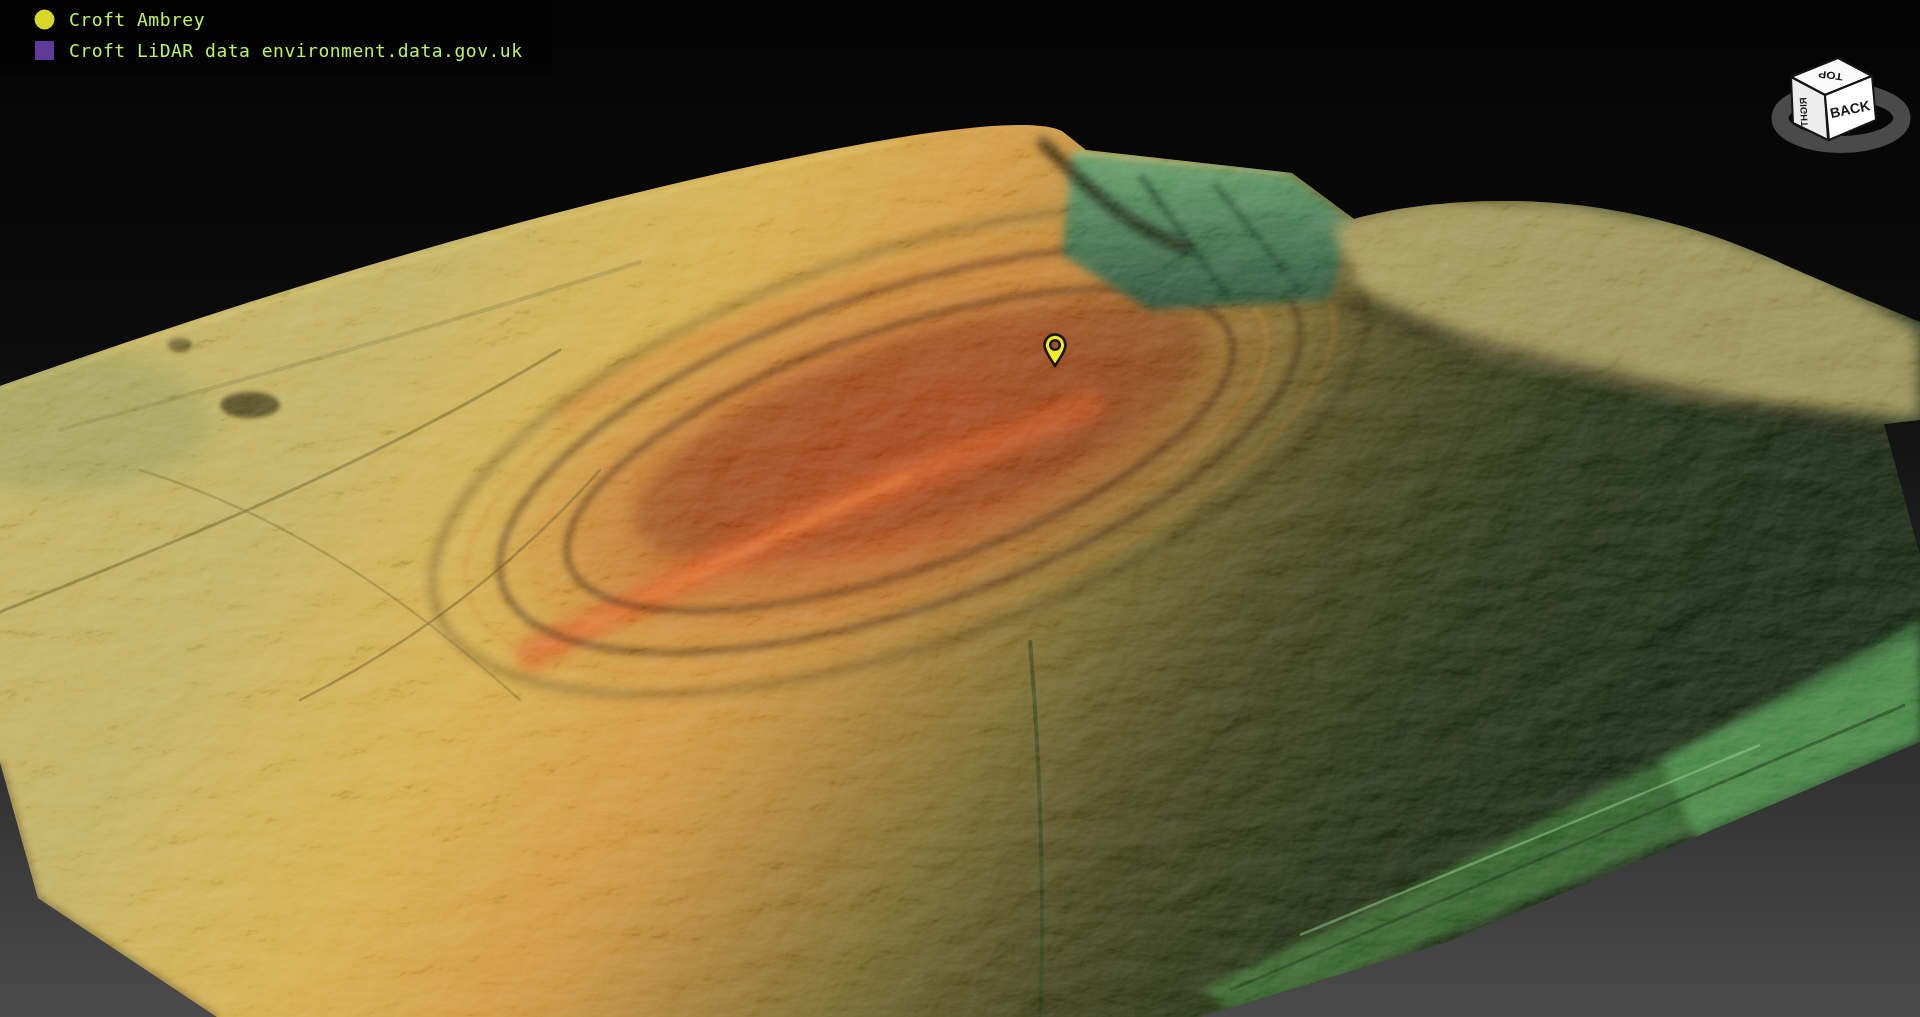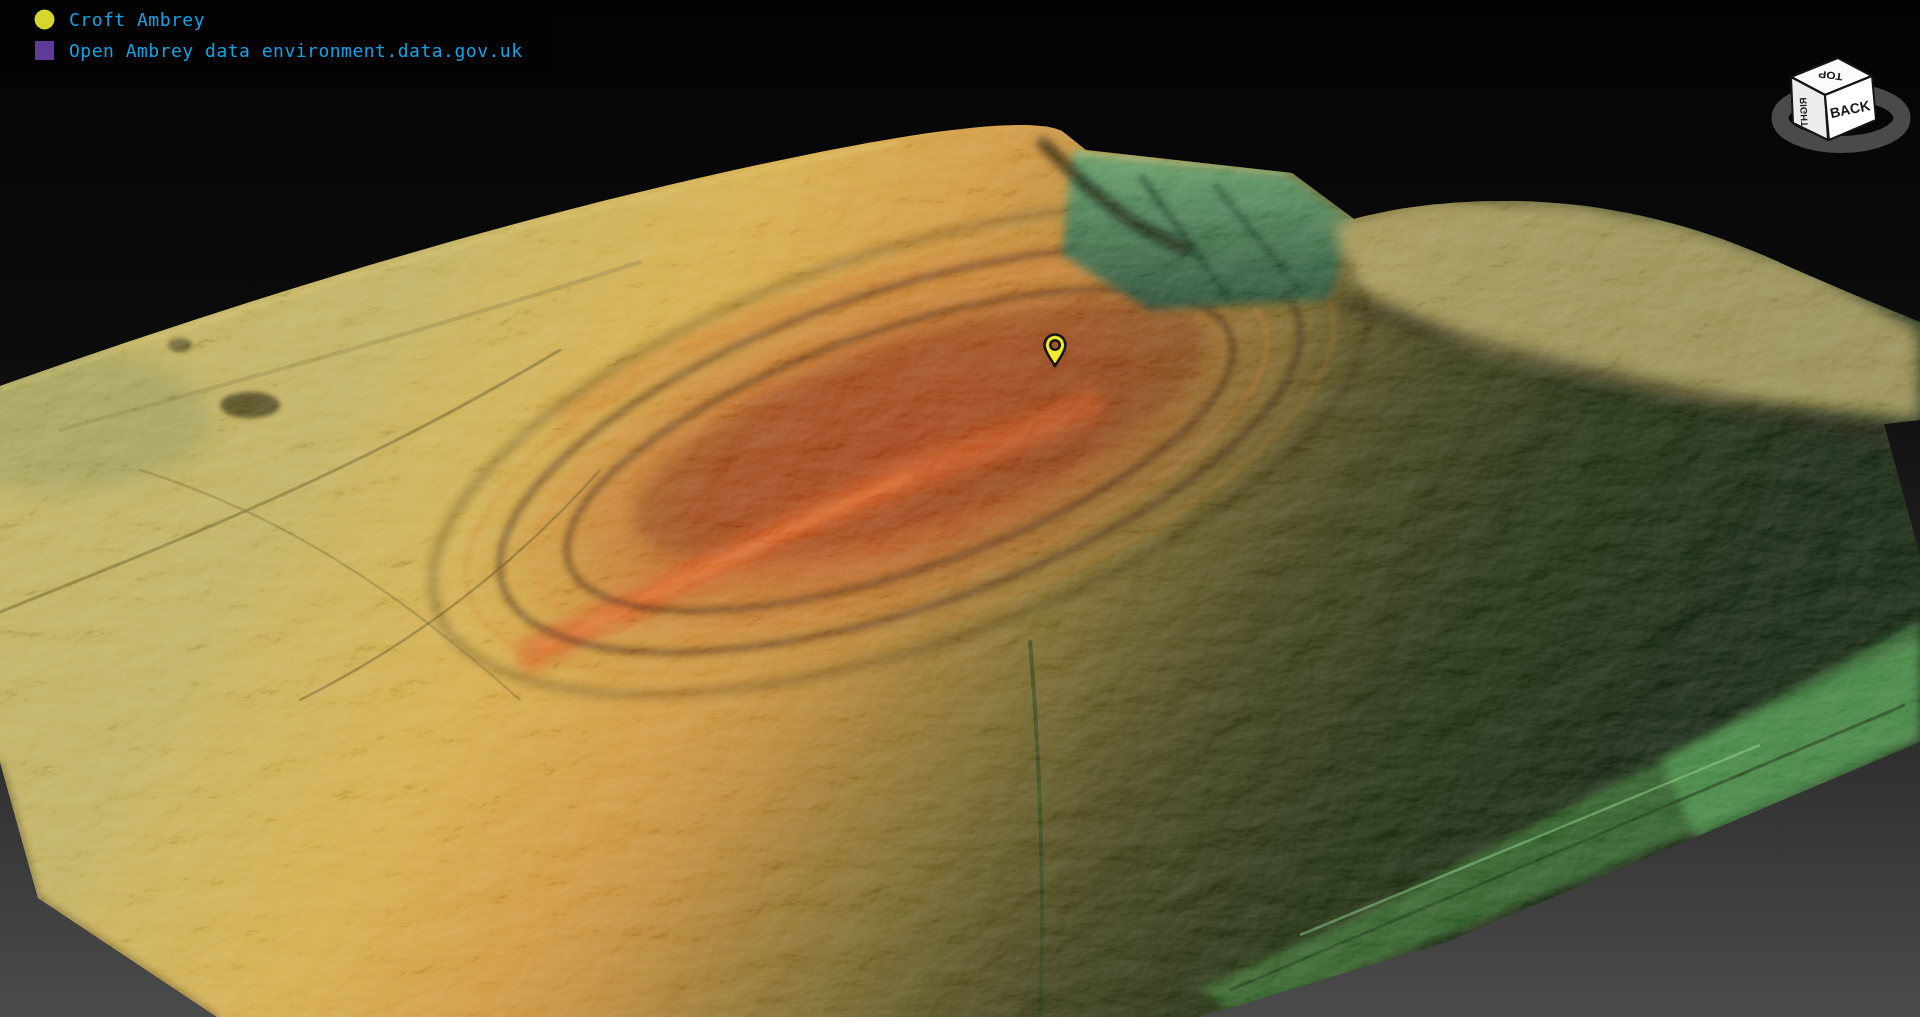--- a/index.html
+++ b/index.html
@@ -3,21 +3,21 @@
 <meta charset="utf-8">
 <style>
   html,body{margin:0;padding:0;background:#000;width:1920px;height:1017px;overflow:hidden;
     font-family:"DejaVu Sans Mono",monospace;}
   .stage{position:relative;width:1920px;height:1017px;}
   .stage svg.scene{position:absolute;left:0;top:0;display:block;}
   .legend{position:absolute;left:0;top:0;background:rgba(2,2,2,0.55);
     padding:7px 30px 12px 34px;display:flex;flex-direction:column;gap:6px;}
   .legend-row{display:flex;align-items:center;height:25px;white-space:nowrap;}
   .legend-row .sw{margin-right:14px;flex:0 0 auto;display:block;}
-  .legend-row .lbl{font:18px/25px "DejaVu Sans Mono",monospace;color:#0ea5e9;
+  .legend-row .lbl{font:18px/25px "DejaVu Sans Mono",monospace;color:#bef264;
     letter-spacing:0.5px;}
   text{user-select:none;}
   .cube-label{font-family:"Liberation Sans",sans-serif;font-weight:bold;fill:#161616;}
   .compass-letter{font-family:"DejaVu Serif",serif;font-weight:bold;font-style:italic;
     fill:#f5f5f5;stroke:#000;stroke-width:0.9px;paint-order:stroke;}
 </style>
 </head>
 <body>
 
 <div class="stage">
@@ -182,17 +182,17 @@
   <div class="legend-row">
     <svg class="sw" width="21" height="21">
       <circle cx="10.5" cy="10.5" r="10" fill="#d6d62b"></circle>
     </svg>
     <span class="lbl">Croft Ambrey</span>
   </div>
   <div class="legend-row">
     <svg class="sw" width="21" height="21">
       <rect x="1" y="1" width="19" height="19" fill="#5e3b99"></rect>
     </svg>
-    <span class="lbl">Open Ambrey data environment.data.gov.uk</span>
+    <span class="lbl">Croft LiDAR data environment.data.gov.uk</span>
   </div>
 </div>
 
 </div>
 
 </body></html>

